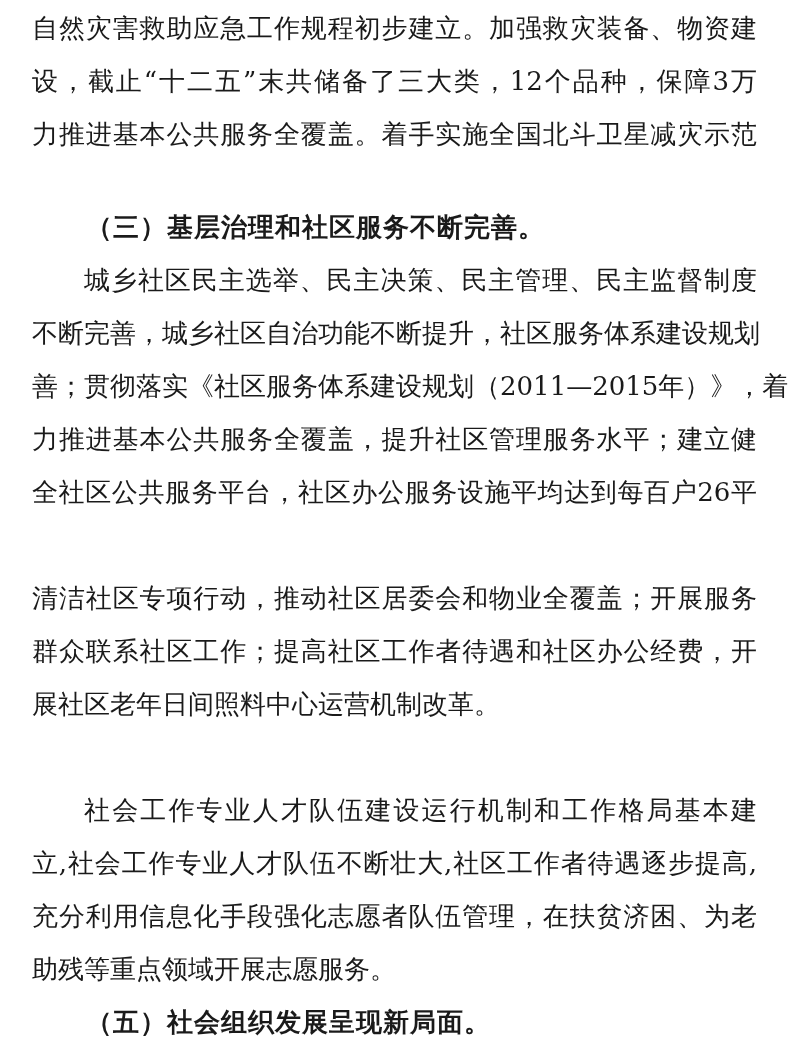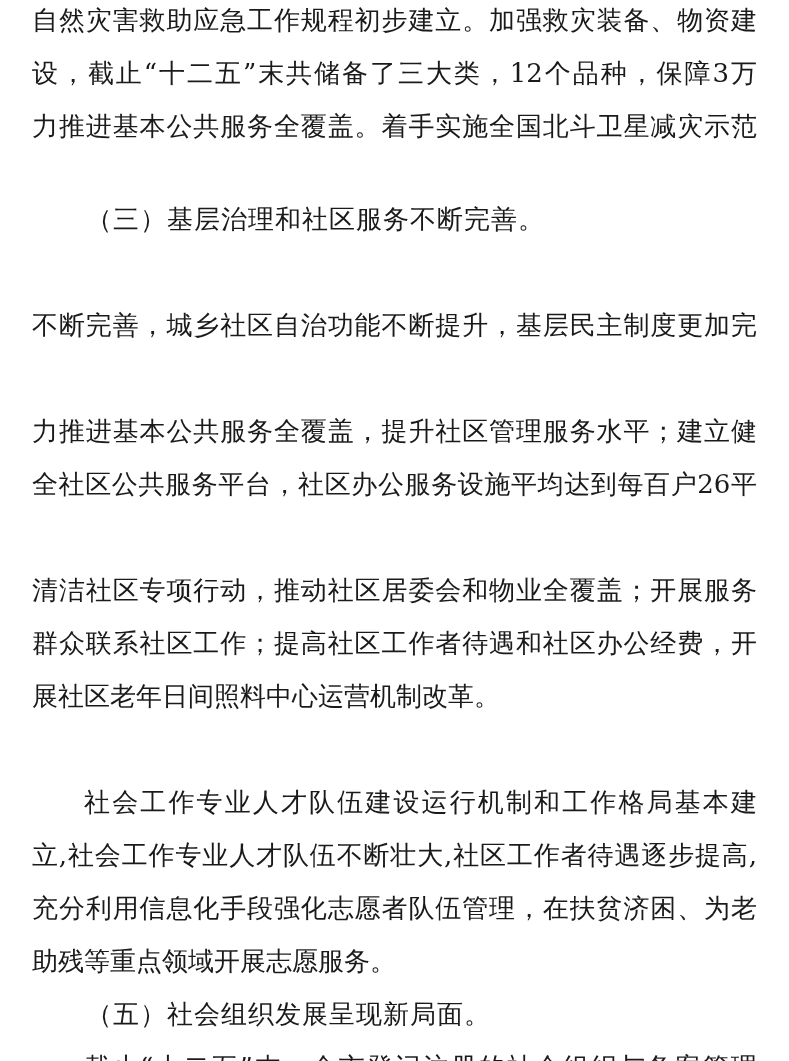--- a/index.html
+++ b/index.html
@@ -10,35 +10,38 @@
     left: 32px;
     width: 725px;
     height: 40px;
     font-family: "DejaVu Serif", "Liberation Serif", serif;
     font-size: 26px;
     line-height: 40px;
     color: #1a1a1a;
     white-space: nowrap;
     text-align: justify;
     text-align-last: justify;
+    margin-top: 8px;
   }
   .line.last { text-align-last: left; }
   .line.indent { left: 84px; width: 673px; }
-  .line.heading { left: 86px; width: 671px; text-align-last: left; font-weight: normal; letter-spacing: 1px; }
+  .line.heading { left: 86px; width: 671px; text-align-last: left; font-weight: bold; letter-spacing: 1px; }
 </style>
 </head>
 <body>
 
 <div class="page">
   <div class="line" style="top:0px">自然灾害救助应急工作规程初步建立。加强救灾装备、物资建</div>
   <div class="line" style="top:53px">设，截止“十二五”末共储备了三大类，12个品种，保障3万</div>
   <div class="line" style="top:106px">力推进基本公共服务全覆盖。着手实施全国北斗卫星减灾示范</div>
 
   <div class="line heading" style="top:199px">（三）基层治理和社区服务不断完善。</div>
-  <div class="line" style="top:305px">不断完善，城乡社区自治功能不断提升，基层民主制度更加完</div>
+  <div class="line indent" style="top:252px">城乡社区民主选举、民主决策、民主管理、民主监督制度</div>
+  <div class="line" style="top:305px">不断完善，城乡社区自治功能不断提升，社区服务体系建设规划</div>
+  <div class="line" style="top:358px">善；贯彻落实《社区服务体系建设规划（2011—2015年）》，着</div>
   <div class="line" style="top:411px">力推进基本公共服务全覆盖，提升社区管理服务水平；建立健</div>
   <div class="line" style="top:464px">全社区公共服务平台，社区办公服务设施平均达到每百户26平</div>
   <div class="line" style="top:570px">清洁社区专项行动，推动社区居委会和物业全覆盖；开展服务</div>
   <div class="line" style="top:623px">群众联系社区工作；提高社区工作者待遇和社区办公经费，开</div>
   <div class="line last" style="top:676px">展社区老年日间照料中心运营机制改革。</div>
 
   <div class="line indent" style="top:782px">社会工作专业人才队伍建设运行机制和工作格局基本建</div>
   <div class="line" style="top:835px">立,社会工作专业人才队伍不断壮大,社区工作者待遇逐步提高,</div>
   <div class="line" style="top:888px">充分利用信息化手段强化志愿者队伍管理，在扶贫济困、为老</div>
   <div class="line last" style="top:941px">助残等重点领域开展志愿服务。</div>

